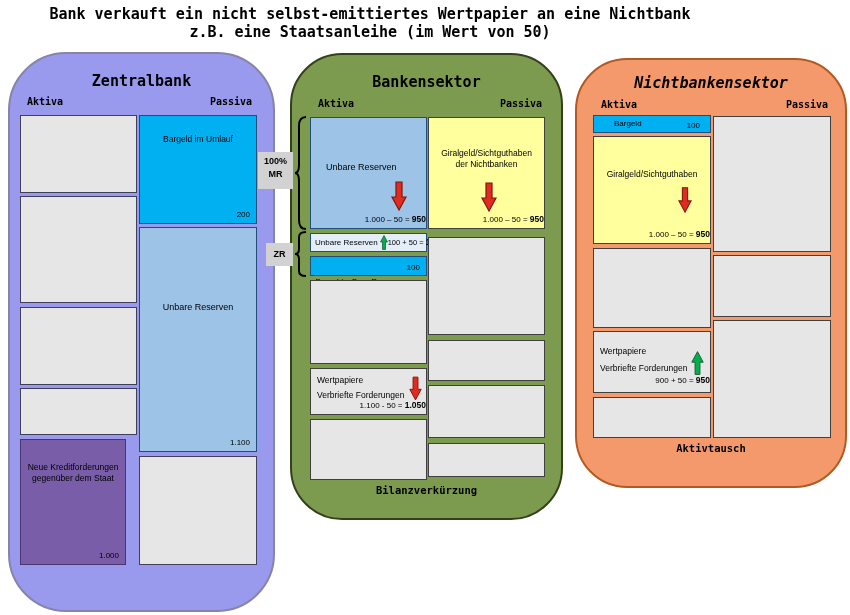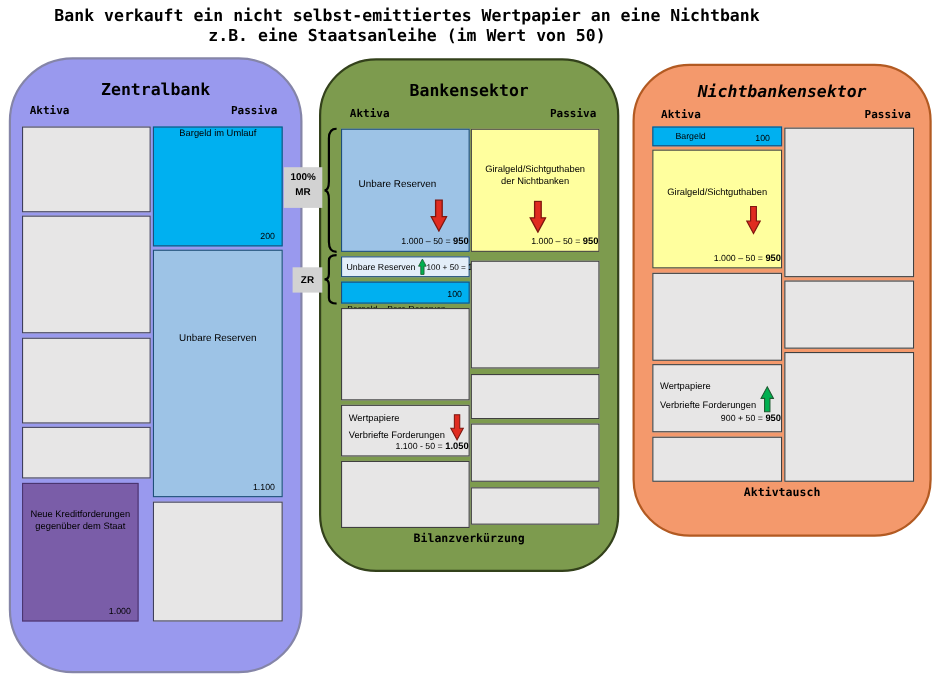--- a/index.html
+++ b/index.html
@@ -56,21 +56,21 @@
   <div class="bx zbx" style="left:20px;top:307px;width:117px;height:78px;"></div>
   <div class="bx zbx" style="left:20px;top:388px;width:117px;height:47px;"></div>
 
   <div class="bx purple" style="left:20px;top:439px;width:106px;height:126px;font-size:8.5px;">
     <span class="lbl-c" style="padding-top:22px;">Neue Kreditforderungen</span>
     <span class="lbl-c">gegenüber dem Staat</span>
     <span class="val">1.000</span>
   </div>
 
   <div class="bx cyan" style="left:139px;top:115px;width:118px;height:109px;font-size:8.5px;">
-    <span class="lbl-c" style="">Bargeld im Umlauf</span>
+    <span class="lbl-c" style="padding-top:18px;">Bargeld im Umlauf</span>
     <span class="val">200</span>
   </div>
 
   <div class="bx lblue" style="left:139px;top:227px;width:118px;height:225px;">
     <span class="lbl-c" style="padding-top:74px;">Unbare Reserven</span>
     <span class="val">1.100</span>
   </div>
 
   <div class="bx zbx" style="left:139px;top:456px;width:118px;height:109px;"></div>
 

